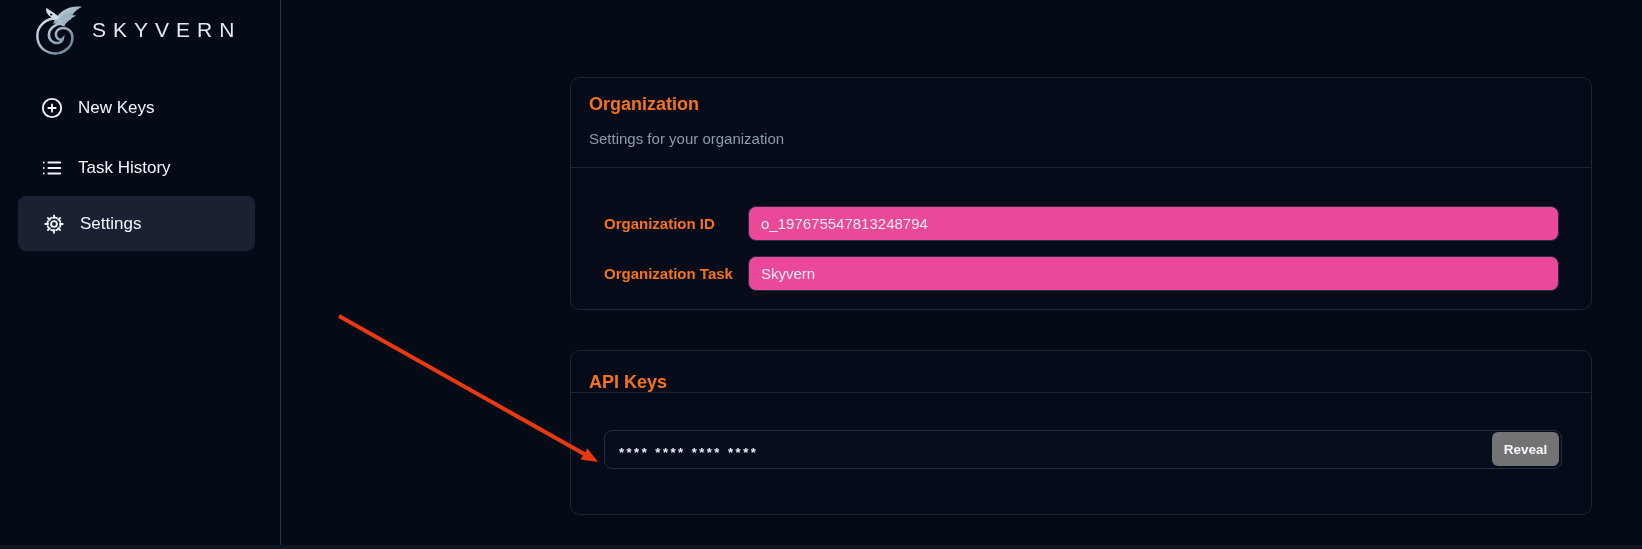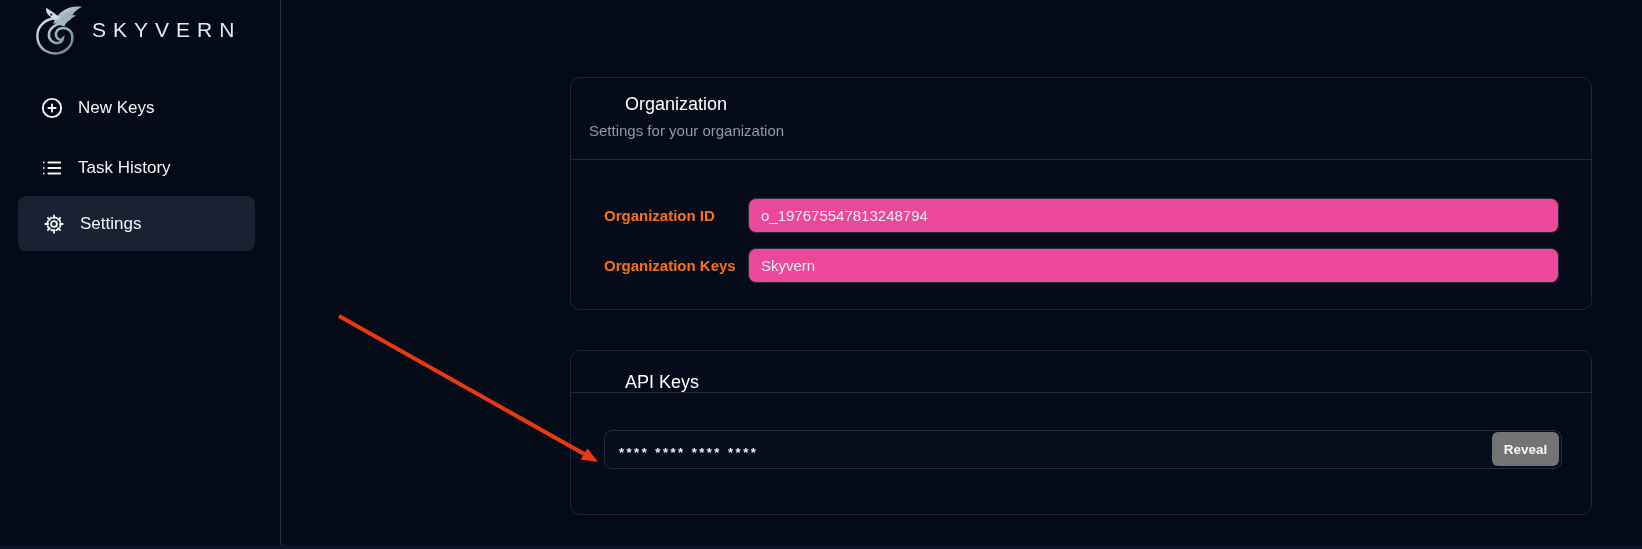--- a/index.html
+++ b/index.html
@@ -41,22 +41,22 @@
 
   
   .card {
     position:absolute; left:570px; width:1022px;
     background:#050b19; border:1px solid #1c2737; border-radius:10px;
   }
   .card-org { top:77px; height:233px; }
   .card-api { top:350px; height:165px; }
   .card-header { padding:17px 18px 0 18px; border-bottom:1px solid #1c2737; }
   .card-api .card-header { padding-top:22px; }
-  .card-title { font-size:18px; font-weight:400; color:#ffffff; line-height:19px;margin-left:36px; }
-  .card-sub { font-size:15px; color:#8f9aad; margin-top:9px; line-height:16px; padding-bottom:20px; }
+  .card-title { font-size:18px; font-weight:700; color:#f97316; line-height:19px; }
+  .card-sub { font-size:15px; color:#8f9aad; margin-top:17px; line-height:16px; padding-bottom:20px; }
   .card-api .card-sub { margin-top:8px; padding-bottom:19px; }
 
   .card-content { padding:38px 32px 0 33px; }
   .card-api .card-content { padding-top:37px; padding-right:29px; }
 
   .field-row { display:flex; align-items:center; height:35px; margin-bottom:15px; }
   .field-label { width:144px; font-size:15px; font-weight:600; color:#f97316; flex:0 0 auto; }
   .text-input {
     flex:1; height:35px; background:#ec4899; border:1px solid #242e41;
     border-radius:8px; padding:0 12px; color:#e9edf4; font-size:15px;
@@ -142,21 +142,21 @@
   <div class="card-header">
     <div class="card-title">Organization</div>
     <div class="card-sub">Settings for your organization</div>
   </div>
   <div class="card-content">
     <div class="field-row">
       <span class="field-label">Organization ID</span>
       <input class="text-input" value="o_197675547813248794" style="">
     </div>
     <div class="field-row">
-      <span class="field-label">Organization Keys</span>
+      <span class="field-label">Organization Task</span>
       <input class="text-input" value="Skyvern" style="">
     </div>
   </div>
 </div>
 
 <div class="card card-api">
   <div class="card-header">
     <div class="card-title">API Keys</div>
   </div>
   <div class="card-content">

